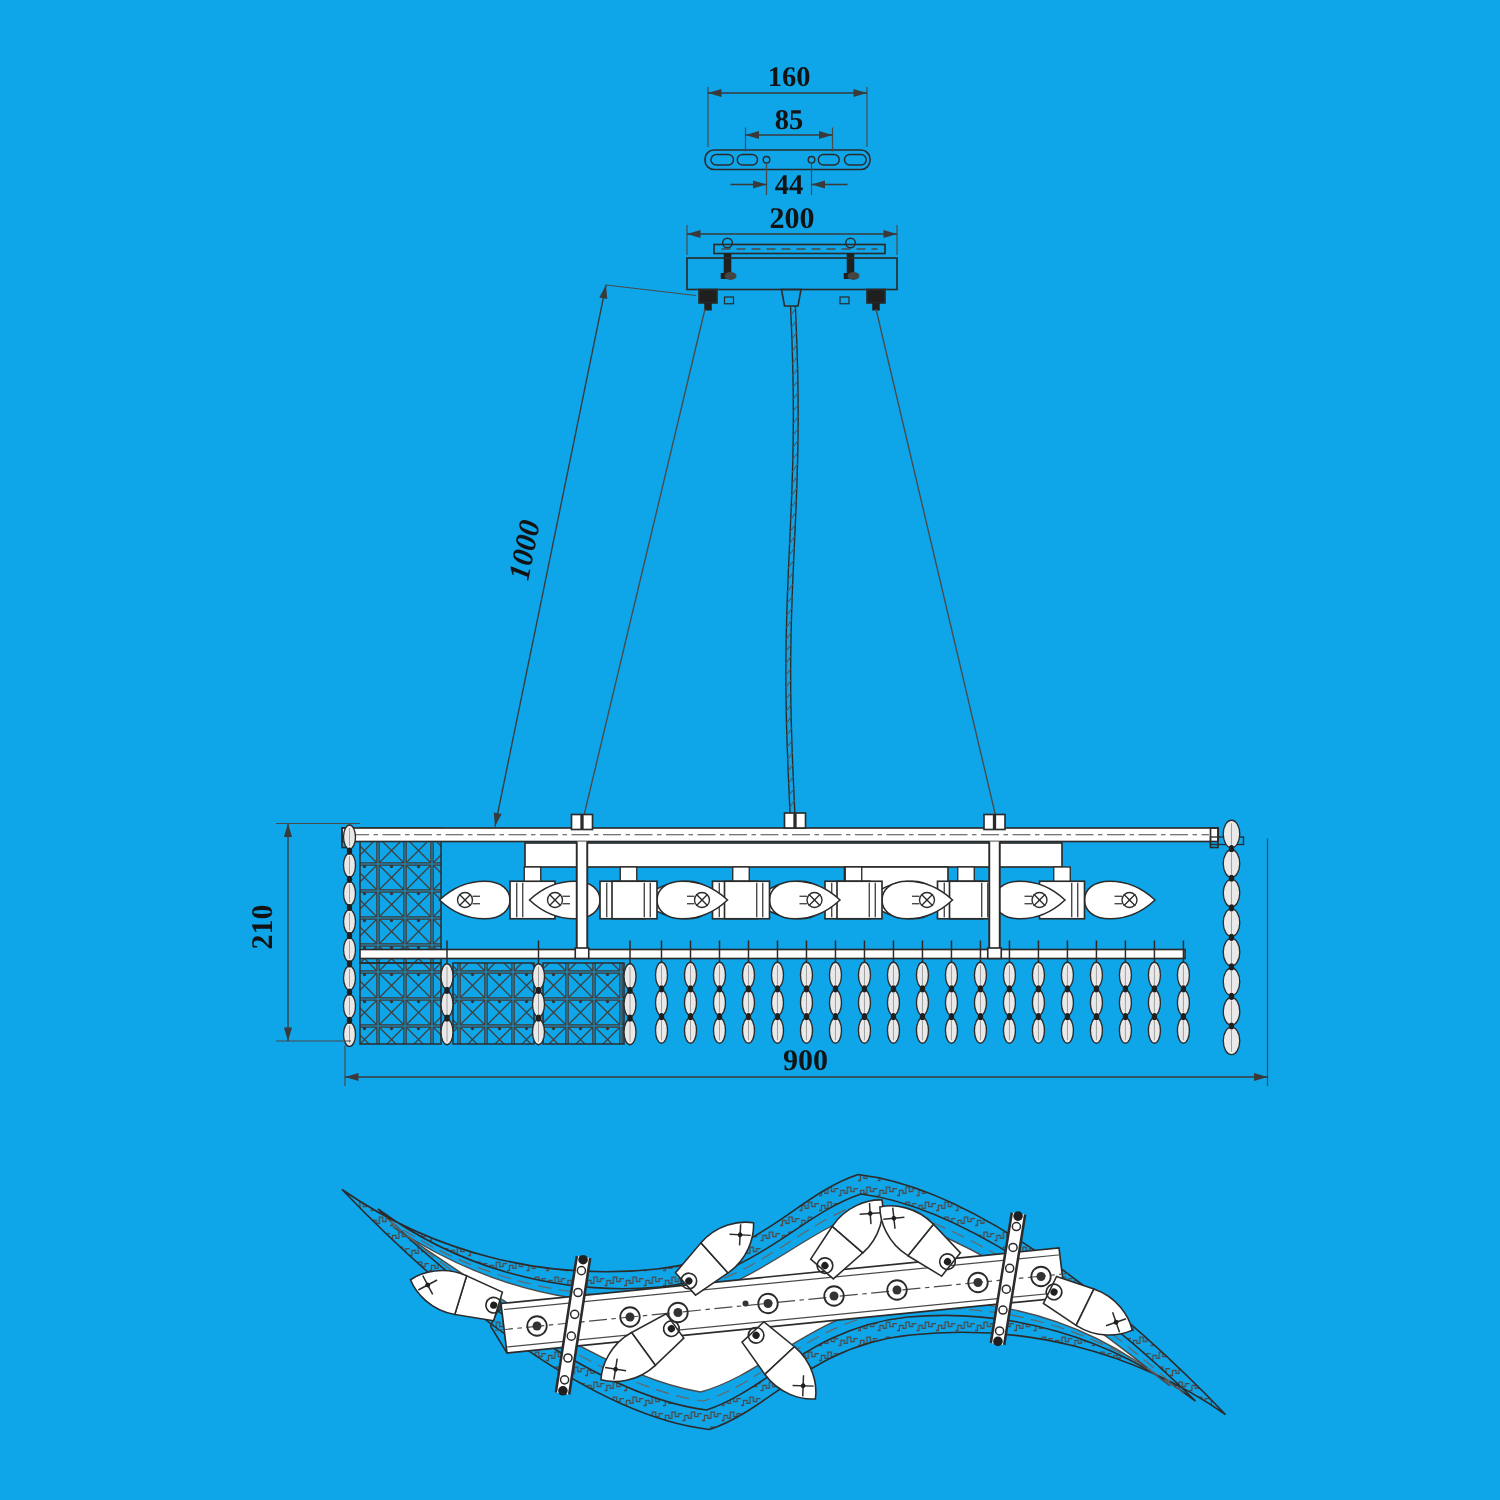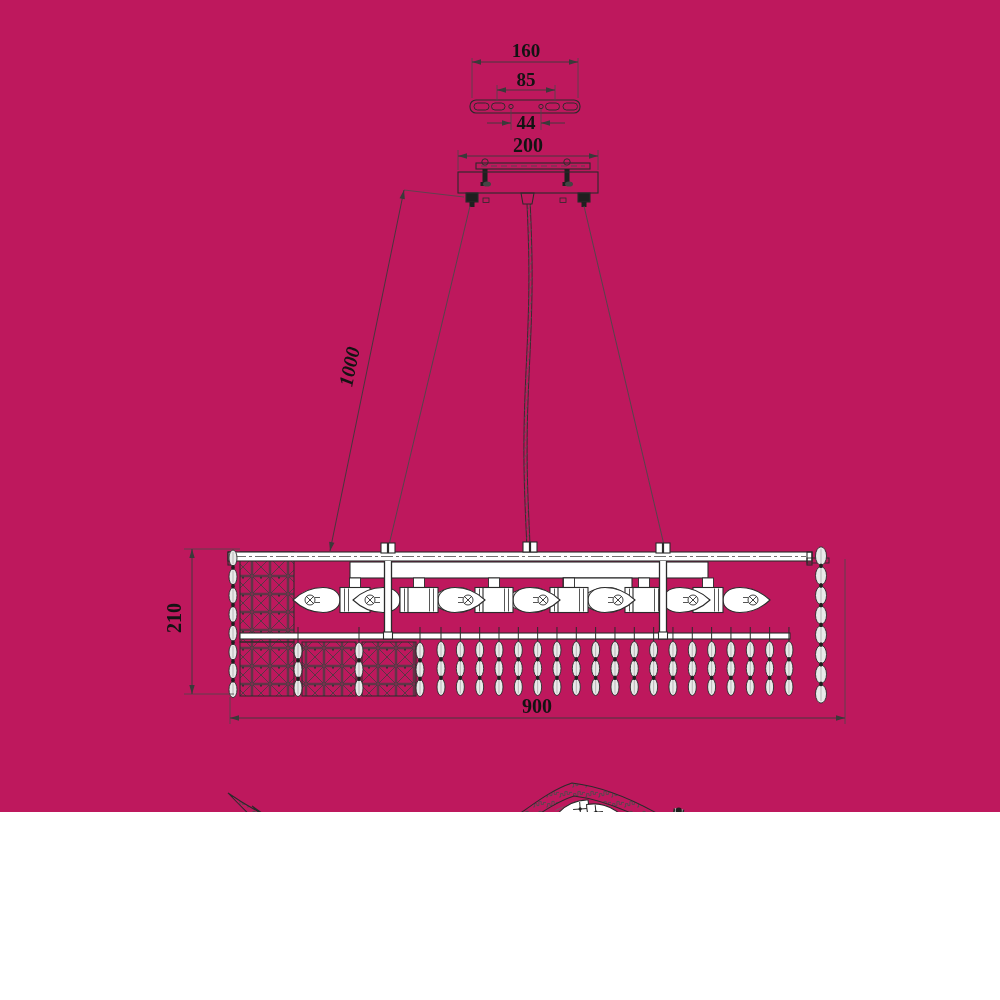--- a/index.html
+++ b/index.html
@@ -1,16 +1,16 @@
 <!DOCTYPE html>
 <html><head>
 <meta charset="utf-8">
 <style>
   html,body{margin:0;padding:0;background:#ffffff;}
-  #stage{position:relative;width:1000px;height:812px;background:#be185d;overflow:hidden;
+  #stage{position:relative;width:1000px;height:1000px;background:#0ea5e9;overflow:hidden;
          font-family:"Liberation Sans",sans-serif;}
   svg{display:block}
   .dim{font:700 20px "Liberation Serif","DejaVu Serif",serif;fill:#131313;}
   .dim.sm{font-size:19px;}
   .dim.it{font-style:italic;}
 </style>
 </head>
 <body>
 
 <div id="stage">

